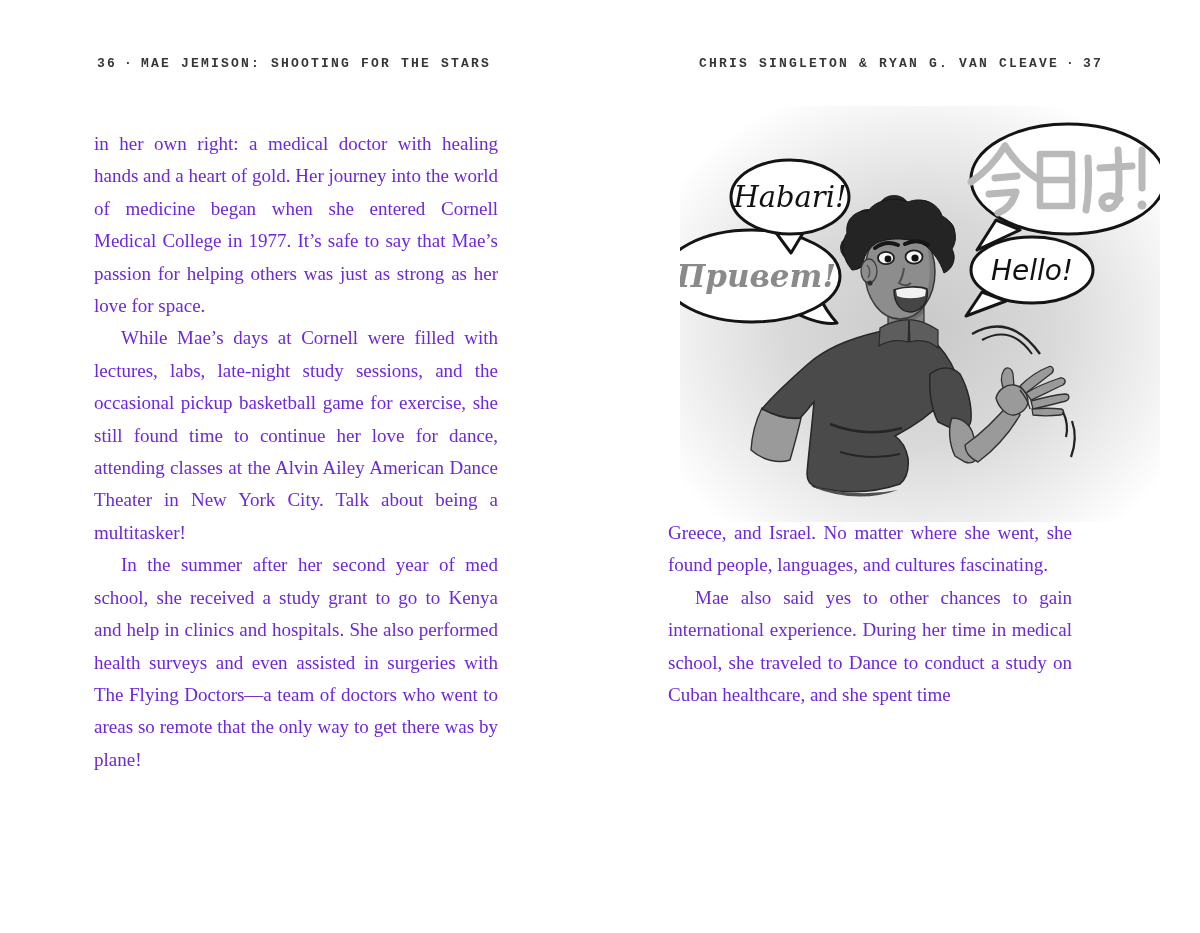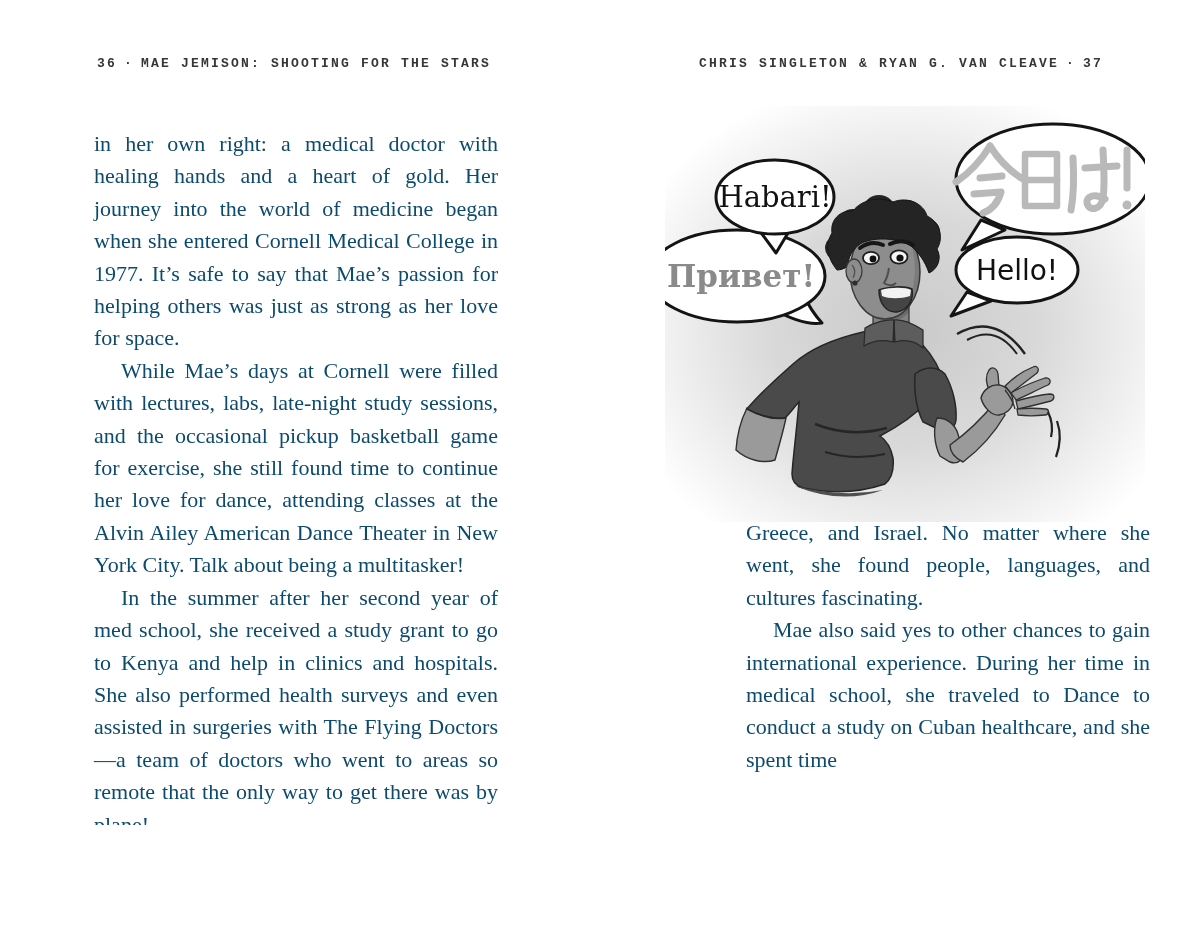--- a/index.html
+++ b/index.html
@@ -11,29 +11,29 @@
     position:absolute; top:56px;
     font-family:"Liberation Mono","DejaVu Sans Mono",monospace;
     font-size:13px; font-weight:700; letter-spacing:2.2px;
     color:#363636; white-space:nowrap;
   }
   .header-left  { left:97px; }
   .header-right { right:97px; }
   .running-header .sep { margin:0 7px; }
   .body-text {
     position:absolute; width:404px;
-    font-size:22px; line-height:32.4px; color:#0c4a6e;
+    font-size:19px; line-height:32.4px; color:#6d28d9;
     text-align:justify; text-justify:inter-word;
   }
   .body-left  { left:94px;  top:128px; }
-  .body-right { left:746px; top:517px; }
+  .body-right { left:668px; top:517px; }
   .body-text p { margin:0; }
   .body-text p + p { text-indent:27px; }
   .illustration {
-    position:absolute; left:665px; top:106px; width:480px; height:416px;
+    position:absolute; left:680px; top:106px; width:480px; height:416px;font-style:italic;
   }
   .illustration svg { display:block; }
 </style>
 </head>
 <body>
 
 <div class="spread">
 
   <div class="running-header header-left">
     <span>36</span><span class="sep">·</span><span>MAE JEMISON: SHOOTING FOR THE STARS</span>

